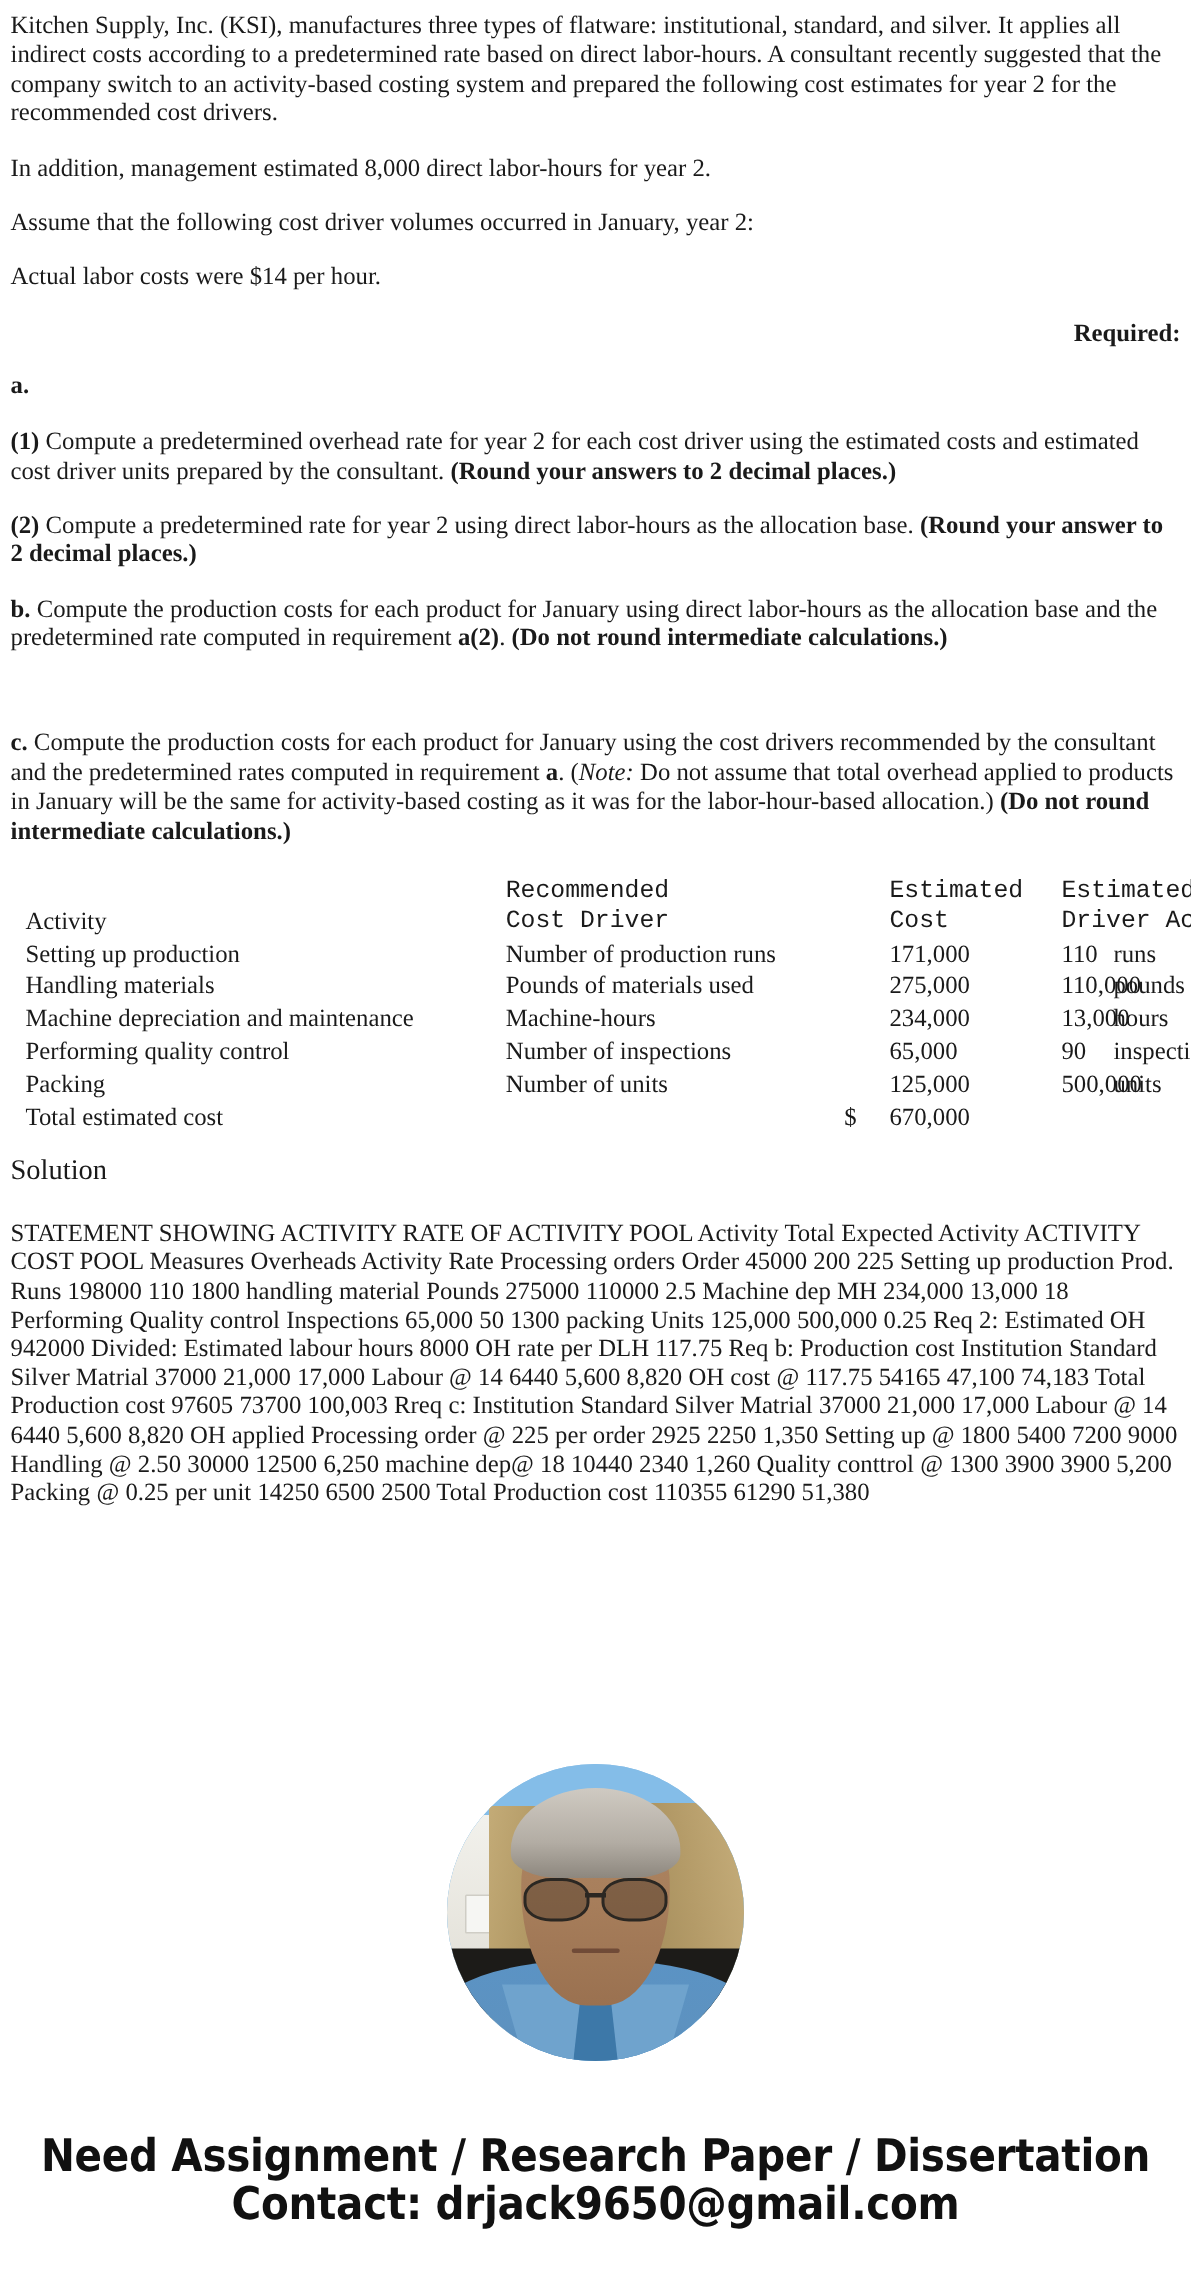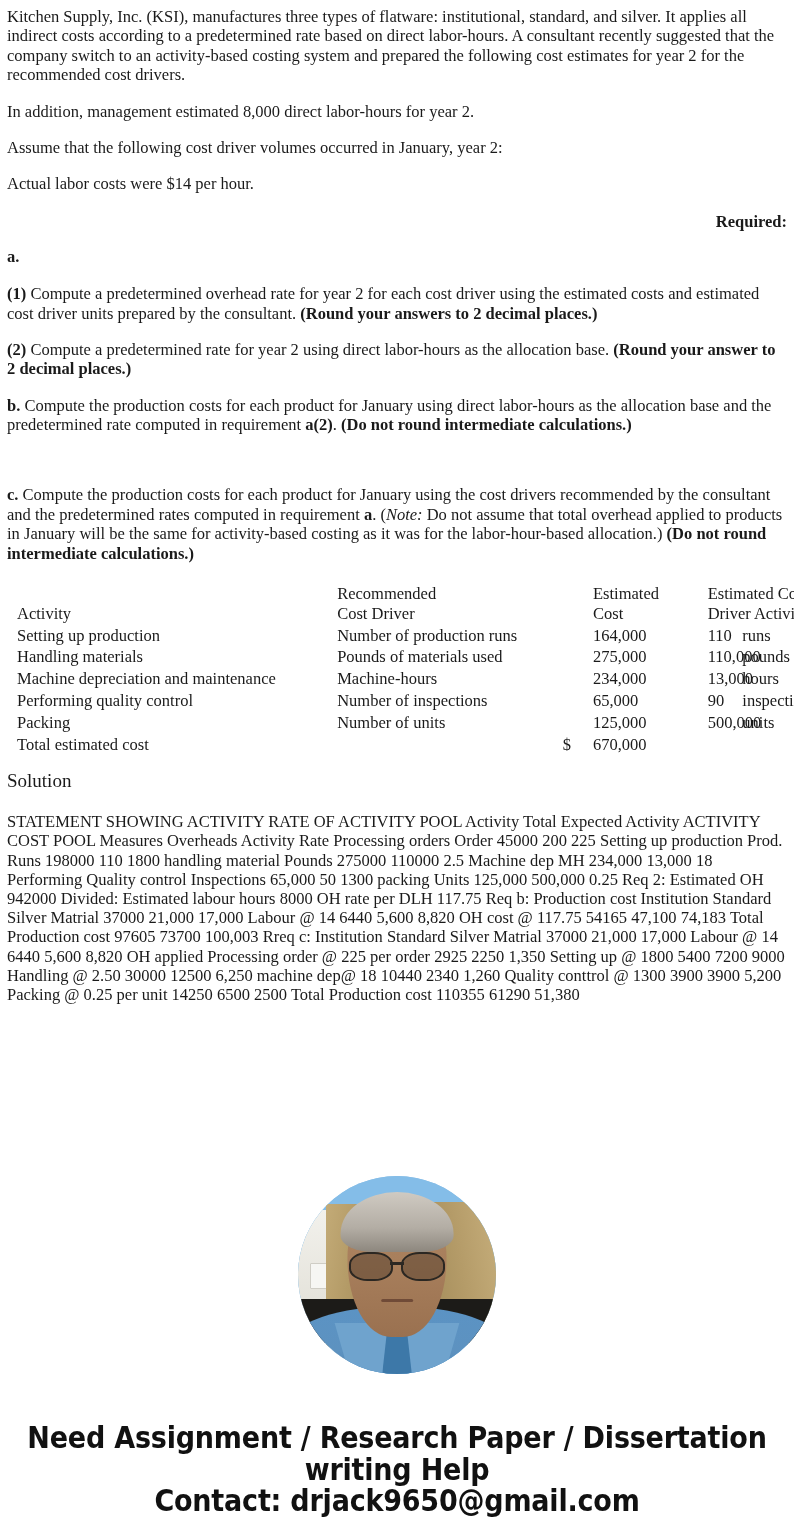--- a/index.html
+++ b/index.html
@@ -66,21 +66,21 @@
     white-space: nowrap;
   }
   .col-activity   { width: 252px; padding-left: 10px !important; }
   .col-driver     { width: 179px; }
   .col-dollar     { width: 24px;  text-align: left; }
   .col-cost       { width: 91px;  text-align: right; padding-right: 49px !important; }
   .col-dca        { width: 55px;  text-align: left; }
   .col-unit       { width: 140px; text-align: left; }
 
   thead td { vertical-align: bottom; }
-  .hdr-line2 { display: block; }
+  .hdr-line2 { display: block; font-family: Liberation Mono, monospace; }
 
   
   h3.solution-head {
     margin: 15px 0 19px 0;
     font-size: 19px;
     font-weight: normal;
     line-height: 1.2;
   }
   p.solution-body {
     margin: 0;
@@ -255,21 +255,21 @@
           <span class="hdr-line2">Estimated Cost</span>
           <span class="hdr-line2">Driver Activity</span>
         </td>
       </tr>
     </thead>
     <tbody>
       <tr>
         <td class="col-activity">Setting up production</td>
         <td class="col-driver">Number of production runs</td>
         <td class="col-dollar"></td>
-        <td class="col-cost">164,000</td>
+        <td class="col-cost">171,000</td>
         <td class="col-dca">110</td>
         <td class="col-unit">runs</td>
       </tr>
       <tr>
         <td class="col-activity">Handling materials</td>
         <td class="col-driver">Pounds of materials used</td>
         <td class="col-dollar"></td>
         <td class="col-cost">275,000</td>
         <td class="col-dca">110,000</td>
         <td class="col-unit">pounds</td>
@@ -330,17 +330,16 @@
       <div class="av-hair"></div>
       <div class="av-glassL"></div>
       <div class="av-glassR"></div>
       <div class="av-bridge"></div>
       <div class="av-mouth"></div>
     </div>
   </div>
 
   <div class="promo">
     <span class="line">Need Assignment / Research Paper / Dissertation</span>
-    <span class="line">writing Help</span>
     <span class="line">Contact: drjack9650@gmail.com</span>
   </div>
 
 </div>
 
 </body></html>

